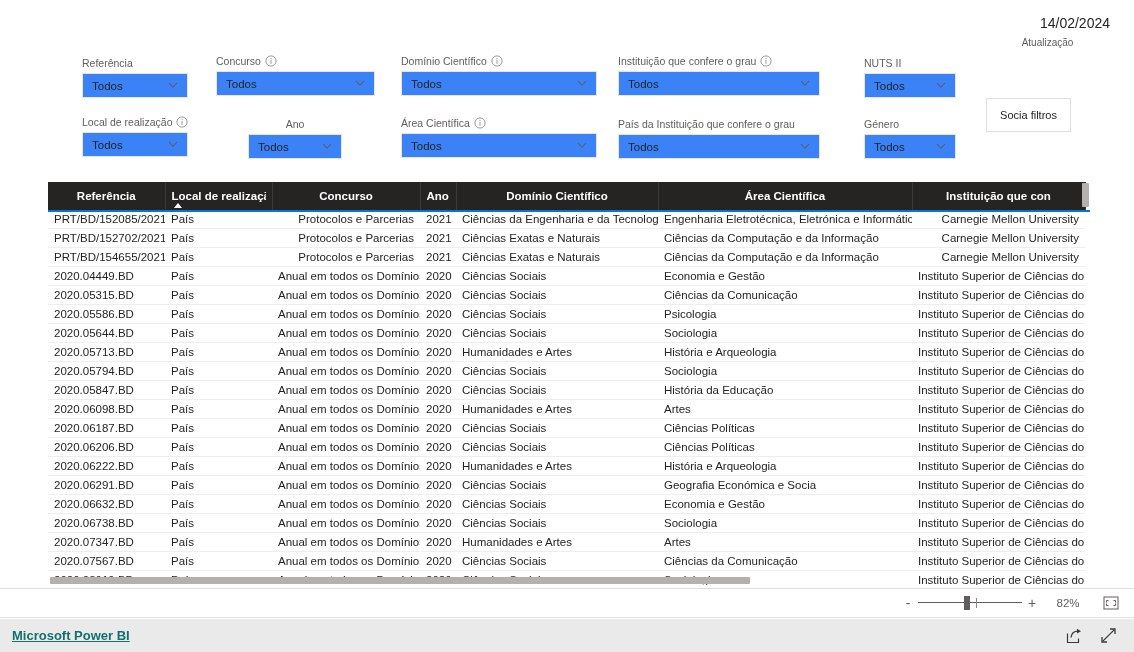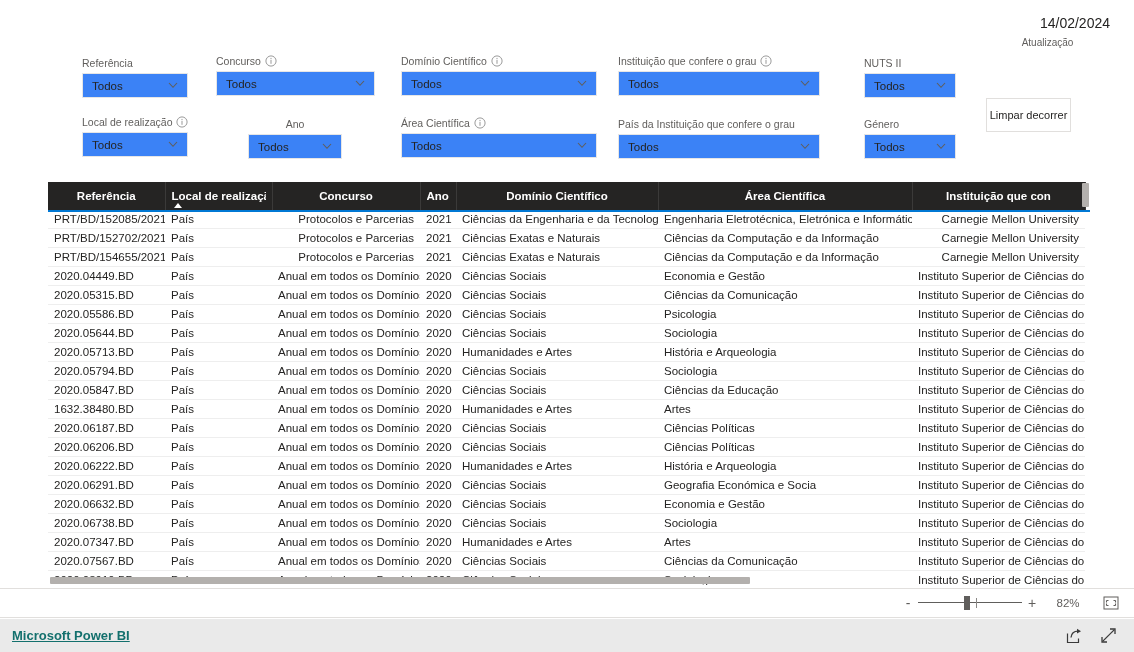--- a/index.html
+++ b/index.html
@@ -476,21 +476,21 @@
     <div class="slicer-box">
       <span class="slicer-value">Todos</span>
       <span class="chev">
         <svg width="10" height="7" viewBox="0 0 10 7">
             <path d="M1 1 L5 5.3 L9 1" fill="none" stroke="#605e5c" stroke-width="1.1"></path>
           </svg>
       </span>
     </div>
   </div>
 
-  <div id="clear-filters">Limpar decorrer</div>
+  <div id="clear-filters">Socia filtros</div>
 
   <div id="table-visual">
     <div id="table-scroll-area">
       <table class="grid">
         <thead>
           <tr>
             <th class="h-ref">
                 <span class="th-inner">Referência</span>
               </th>
             <th class="h-local">
@@ -595,25 +595,25 @@
               <td class="c-dom">Ciências Sociais</td>
               <td class="c-area">Sociologia</td>
               <td class="c-inst">Instituto Superior de Ciências do T</td>
             </tr>
             <tr>
               <td class="c-ref">2020.05847.BD</td>
               <td class="c-local">País</td>
               <td class="c-conc">Anual em todos os Domínios</td>
               <td class="c-ano">2020</td>
               <td class="c-dom">Ciências Sociais</td>
-              <td class="c-area">Ciências da Educação</td>
-              <td class="c-inst">Instituto Superior de Ciências do T</td>
-            </tr>
-            <tr>
-              <td class="c-ref">1632.38480.BD</td>
+              <td class="c-area">História da Educação</td>
+              <td class="c-inst">Instituto Superior de Ciências do T</td>
+            </tr>
+            <tr>
+              <td class="c-ref">2020.06098.BD</td>
               <td class="c-local">País</td>
               <td class="c-conc">Anual em todos os Domínios</td>
               <td class="c-ano">2020</td>
               <td class="c-dom">Humanidades e Artes</td>
               <td class="c-area">Artes</td>
               <td class="c-inst">Instituto Superior de Ciências do T</td>
             </tr>
             <tr>
               <td class="c-ref">2020.06187.BD</td>
               <td class="c-local">País</td>

